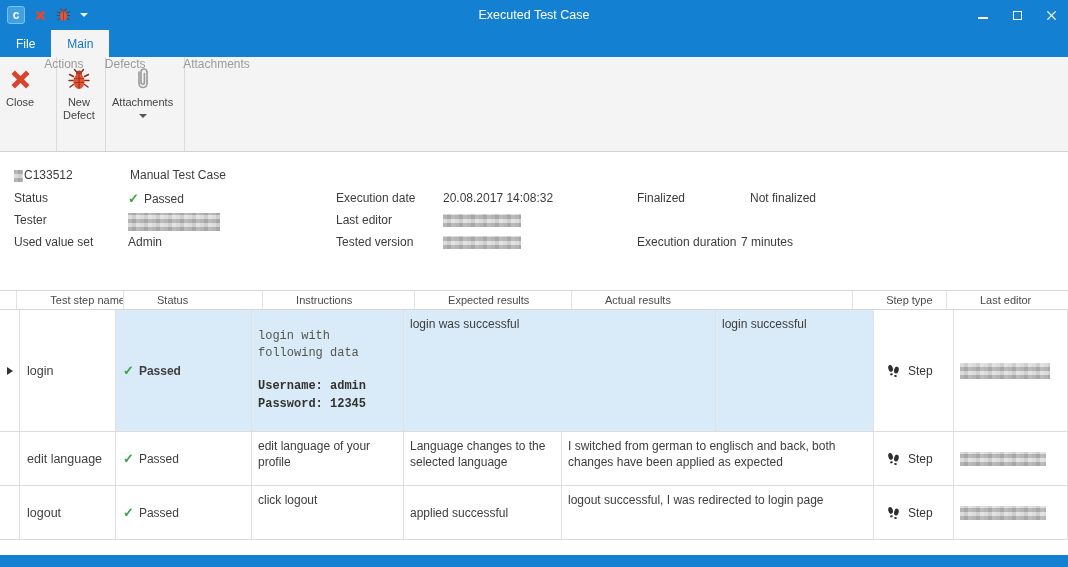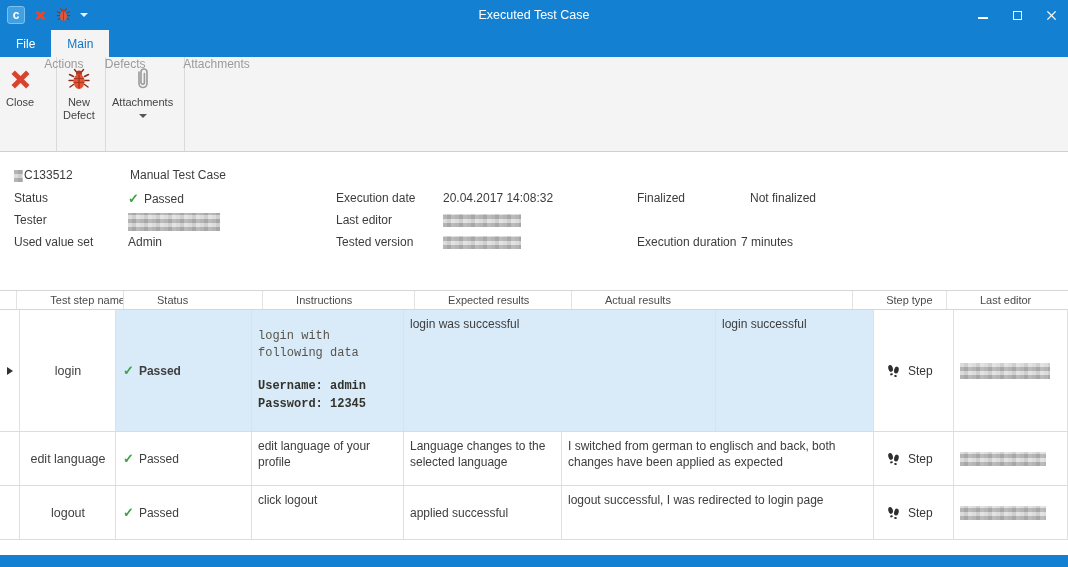--- a/index.html
+++ b/index.html
@@ -54,21 +54,21 @@
   .grid { flex:1; background:#fff; display:flex; flex-direction:column; }
   .g-head { display:flex; height:20px; border-top:1px solid #d6d6d6; border-bottom:1px solid #d6d6d6; color:#4a4a4a; font-size:11px; flex:0 0 auto;gap:28px; }
   .hc { height:100%; display:flex; align-items:center; padding-left:5px; border-right:1px solid #e3e3e3; overflow:hidden; white-space:nowrap; cursor:pointer; }
   .c0{width:20px;} .c1{width:96px;} .c2{width:136px;} .c3{width:152px;} .c4{width:158px;} .c5{width:312px;} .c6{width:80px;} .c7{width:114px; border-right:none;}
   .g-row { display:flex; border-bottom:1px solid #dcdcdc; flex:0 0 auto; }
   .r1 { height:122px; } .r2 { height:54px; }
   .cell { border-right:1px solid #e0e0e0; padding:6px; font-size:12px; color:#3f3f3f; overflow:hidden; }
   .cell.sel { background:#d9eaf8; }
   .gutter { display:flex; align-items:center; justify-content:center; padding:0; }
   .row-arrow { width:0; height:0; border-left:6px solid #333; border-top:4px solid transparent; border-bottom:4px solid transparent; }
-  .name-cell { display:flex; align-items:center; padding-left:7px; font-size:12.5px; color:#3f3f3f;justify-content:center; }
+  .name-cell { display:flex; align-items:center; padding-left:7px; font-size:12.5px; color:#3f3f3f; }
   .status-cell { display:flex; align-items:center; padding-left:7px; }
   .status-cell .check { font-size:13px; }
   .bold-status { font-weight:600; }
   .instr-body { color:#56554c; line-height:17px; }
   .instr-center { display:flex; flex-direction:column; justify-content:center;font-family:Liberation Mono, monospace; }
   .cred-line { font-weight:600; color:#33332d; line-height:18px; }
   .spacer { height:15px; }
   .result-text { line-height:16px; color:#3d3d3d; }
   .v-center { display:flex; align-items:center; }
   .step-cell { display:flex; align-items:center; gap:7px; padding-left:12px; color:#353535; }
@@ -184,21 +184,21 @@
 
   <div class="details">
     <div class="drow" style="top:16px">
       <span class="dcell" style="left:0"><span class="redacted r-id"></span><span>C133512</span></span>
       <span class="dcell" style="left:116px">Manual Test Case</span>
     </div>
     <div class="drow" style="top:39px">
       <span class="dcell" style="left:0">Status</span>
       <span class="dcell" style="left:114px"><span class="check">✓</span><span>Passed</span></span>
       <span class="dcell" style="left:322px">Execution date</span>
-      <span class="dcell" style="left:429px">20.04.2017 14:08:32</span>
+      <span class="dcell" style="left:429px">20.08.2017 14:08:32</span>
       <span class="dcell" style="left:623px">Finalized</span>
       <span class="dcell" style="left:736px">Not finalized</span>
     </div>
     <div class="drow" style="top:61px">
       <span class="dcell" style="left:0">Tester</span>
       <span class="dcell" style="left:114px"><span class="redacted r-tester"></span></span>
       <span class="dcell" style="left:322px">Last editor</span>
       <span class="dcell" style="left:429px"><span class="redacted r-sm"></span></span>
     </div>
     <div class="drow" style="top:83px">

